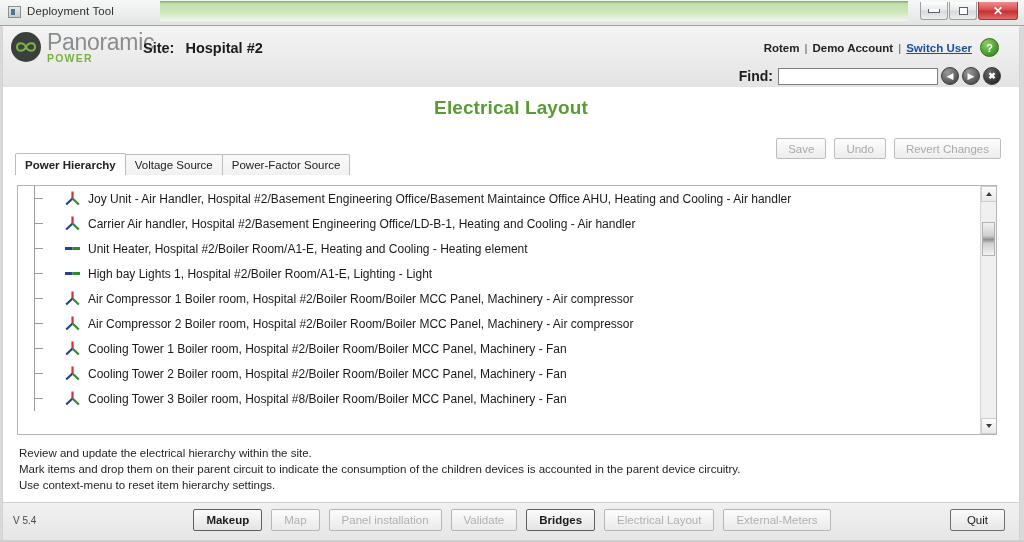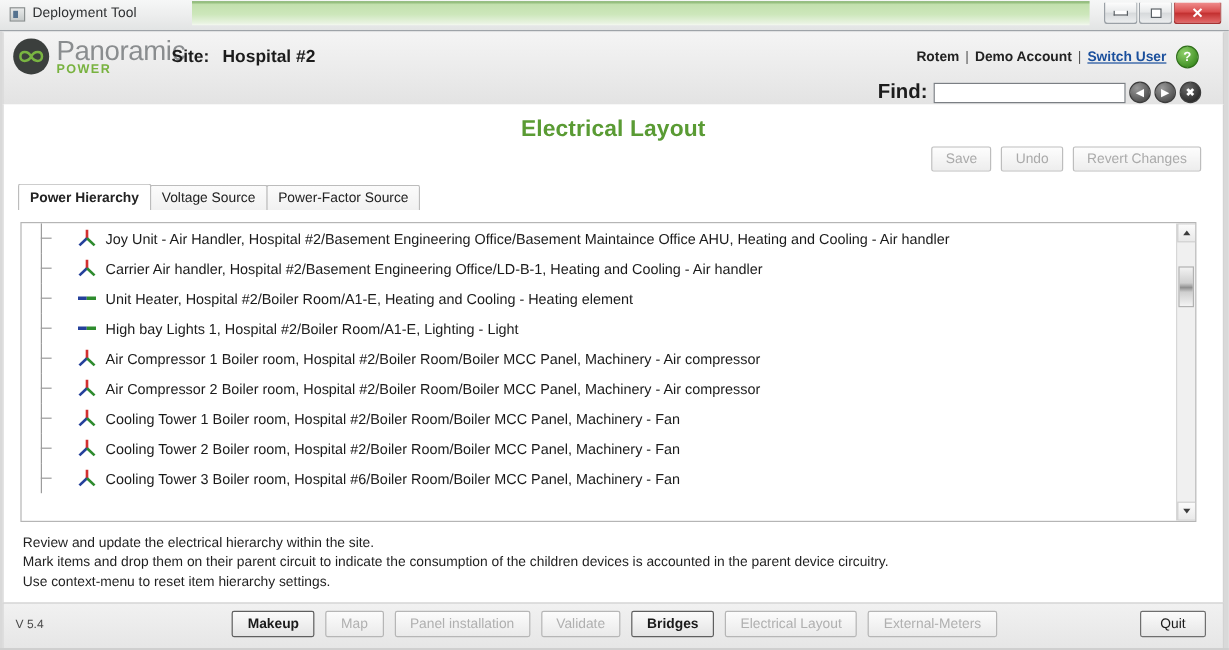--- a/index.html
+++ b/index.html
@@ -82,21 +82,21 @@
   .acct .sep{color:#555;font-weight:normal;}
   .acct a{color:#1a4f9c;text-decoration:underline;font-weight:bold;}
   .help-icon{
     width:17px;height:17px;border-radius:50%;
     background:radial-gradient(circle at 35% 30%,#8fd06a,#3f8f23 75%);
     border:1px solid #2f6e1a;color:#fff;font-size:11px;font-weight:bold;
     display:flex;align-items:center;justify-content:center;margin-left:3px;
   }
 
   .find-row{position:absolute;right:18px;top:40px;display:flex;align-items:center;gap:0;}
-  .find-label{font-size:17px;font-weight:bold;color:#1c1c1c;margin-right:5px;text-align:right;}
+  .find-label{font-size:14px;font-weight:bold;color:#1c1c1c;margin-right:5px;text-align:right;}
   .find-input{
     width:160px;height:17px;border:1px solid #7b7f84;background:#fff;
     box-sizing:border-box;font-size:11px;padding:1px 3px;color:#111;
     border-radius:0;outline:none;font-family:"Liberation Sans",sans-serif;
   }
   .rbtn{
     width:18px;height:18px;border-radius:50%;margin-left:3px;
     display:flex;align-items:center;justify-content:center;color:#fff;font-size:9px;
     background:radial-gradient(circle at 35% 28%,#9a9a9a,#4e4e4e 78%);
     border:1px solid #3c3c3c;box-sizing:border-box;
@@ -107,21 +107,21 @@
   .page{
     position:absolute;left:2px;top:87px;width:1018px;height:415px;
     background:#ffffff;
     border-left:1px solid #d3d3d3;border-right:1px solid #d3d3d3;
     box-sizing:border-box;
   }
   .page-title{
     position:absolute;left:0;top:0;width:100%;text-align:center;top:10px;
     font-size:19px;color:#5a9b34;font-weight:bold;letter-spacing:.1px;
   }
-  .actions{position:absolute;right:18px;top:35px;display:flex;gap:8px;margin-left:17px;}
+  .actions{position:absolute;right:18px;top:51px;display:flex;gap:8px;margin-left:17px;}
   .abtn{
     height:21px;min-width:48px;padding:0 11px;box-sizing:border-box;
     border:1px solid #bdbdbd;border-radius:2px;
     background:linear-gradient(180deg,#fdfdfd,#ededed);
     font-size:11.5px;color:#aaaaaa;
     display:flex;align-items:center;justify-content:center;
     font-family:"Liberation Sans",sans-serif;
   }
 
   
@@ -373,21 +373,21 @@
             <span class="rowtext">Cooling Tower 2 Boiler room,  Hospital #2/Boiler Room/Boiler MCC Panel,  Machinery -  Fan</span>
           </div>
           <div class="row">
             <span class="vline"></span>
             <span class="tick"></span>
             <span class="icon3"><svg width="19" height="17" viewBox="0 0 19 17">
                 <line x1="9.5" y1="1.5" x2="9.5" y2="8.5" stroke="#d32f2f" stroke-width="2.2"></line>
                 <line x1="9.5" y1="8.5" x2="3.2" y2="14.5" stroke="#24409a" stroke-width="2.2"></line>
                 <line x1="9.5" y1="8.5" x2="15.8" y2="14.5" stroke="#2e8b2e" stroke-width="2.2"></line>
               </svg></span>
-            <span class="rowtext">Cooling Tower 3 Boiler room,  Hospital #6/Boiler Room/Boiler MCC Panel,  Machinery -  Fan</span>
+            <span class="rowtext">Cooling Tower 3 Boiler room,  Hospital #8/Boiler Room/Boiler MCC Panel,  Machinery -  Fan</span>
           </div>
         </div>
 
       <div class="vscroll">
         <div class="sb-arrow">
           <span class="tri up"></span>
         </div>
         <div class="sb-track">
           <div class="sb-thumb"></div>
         </div>

